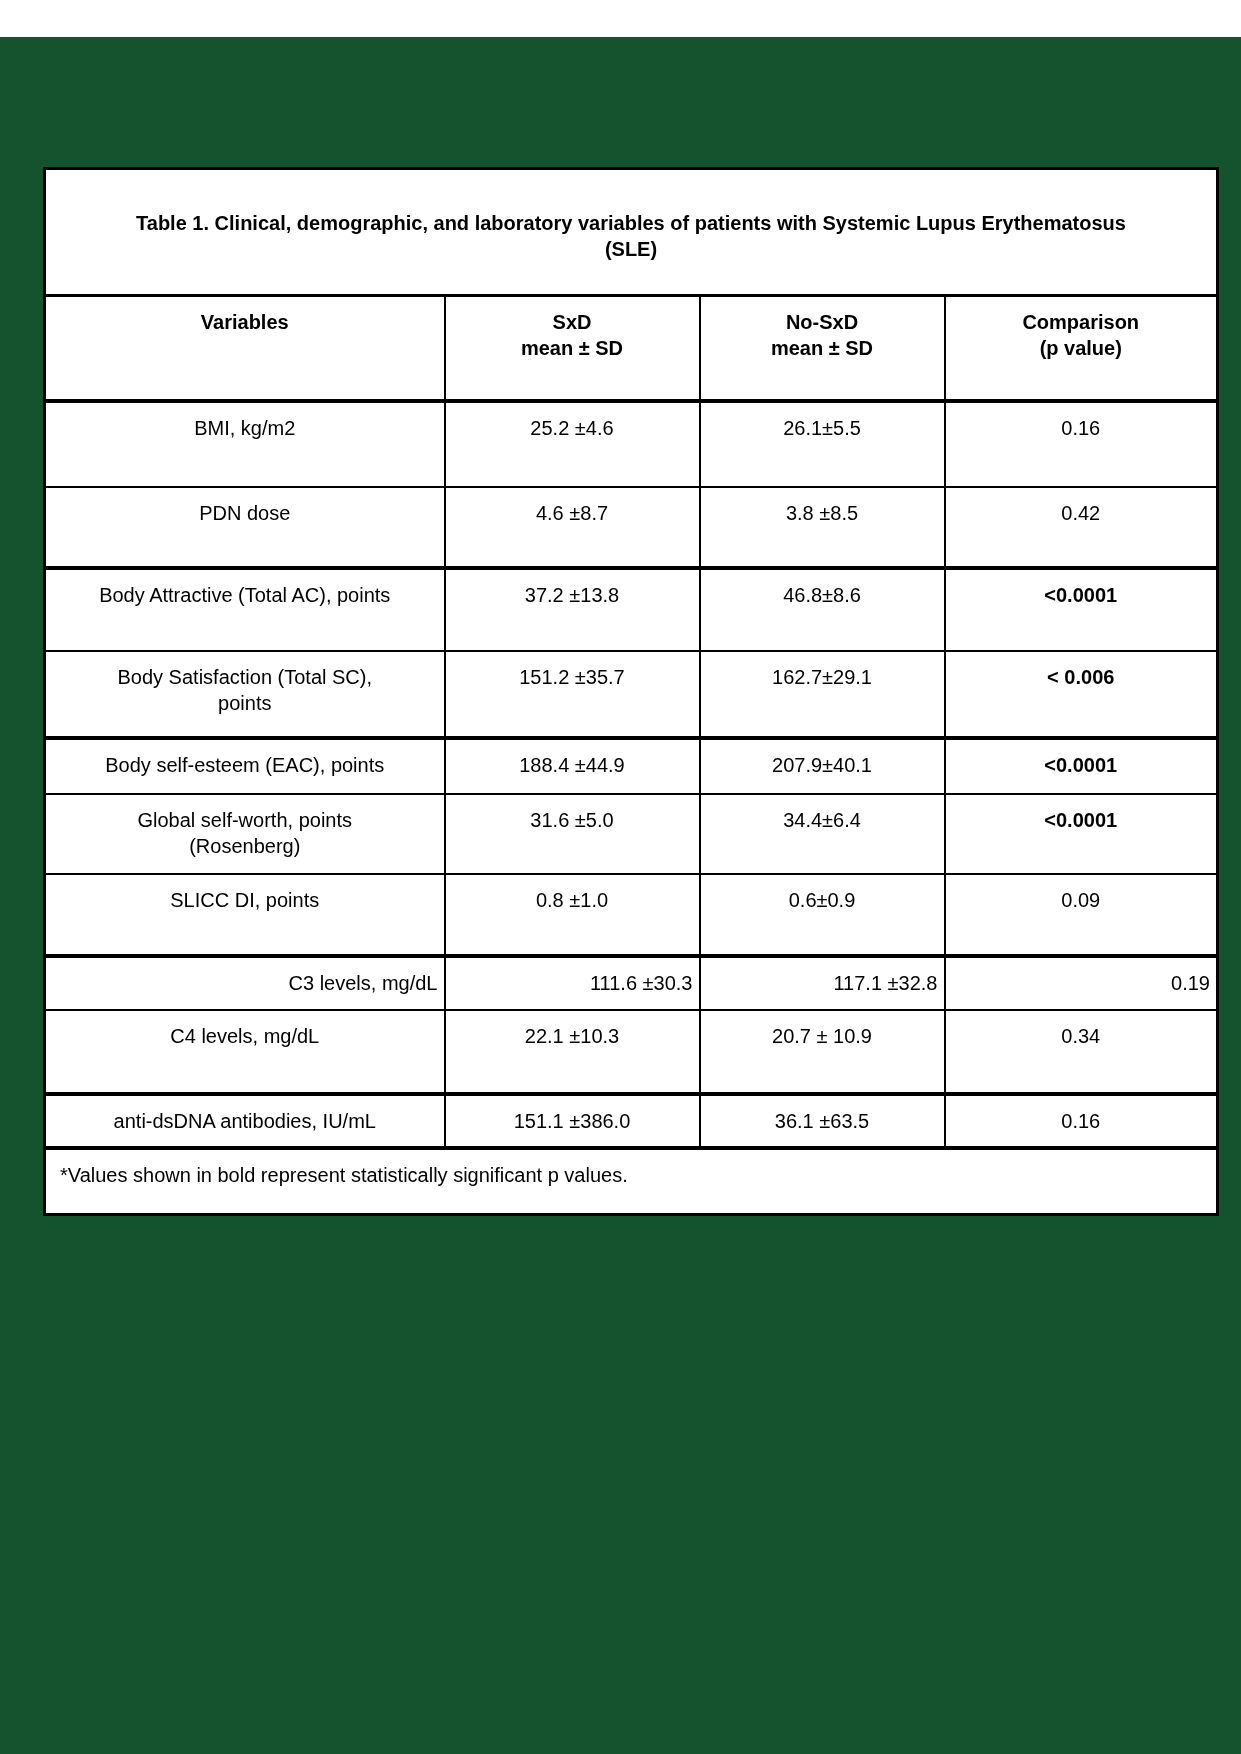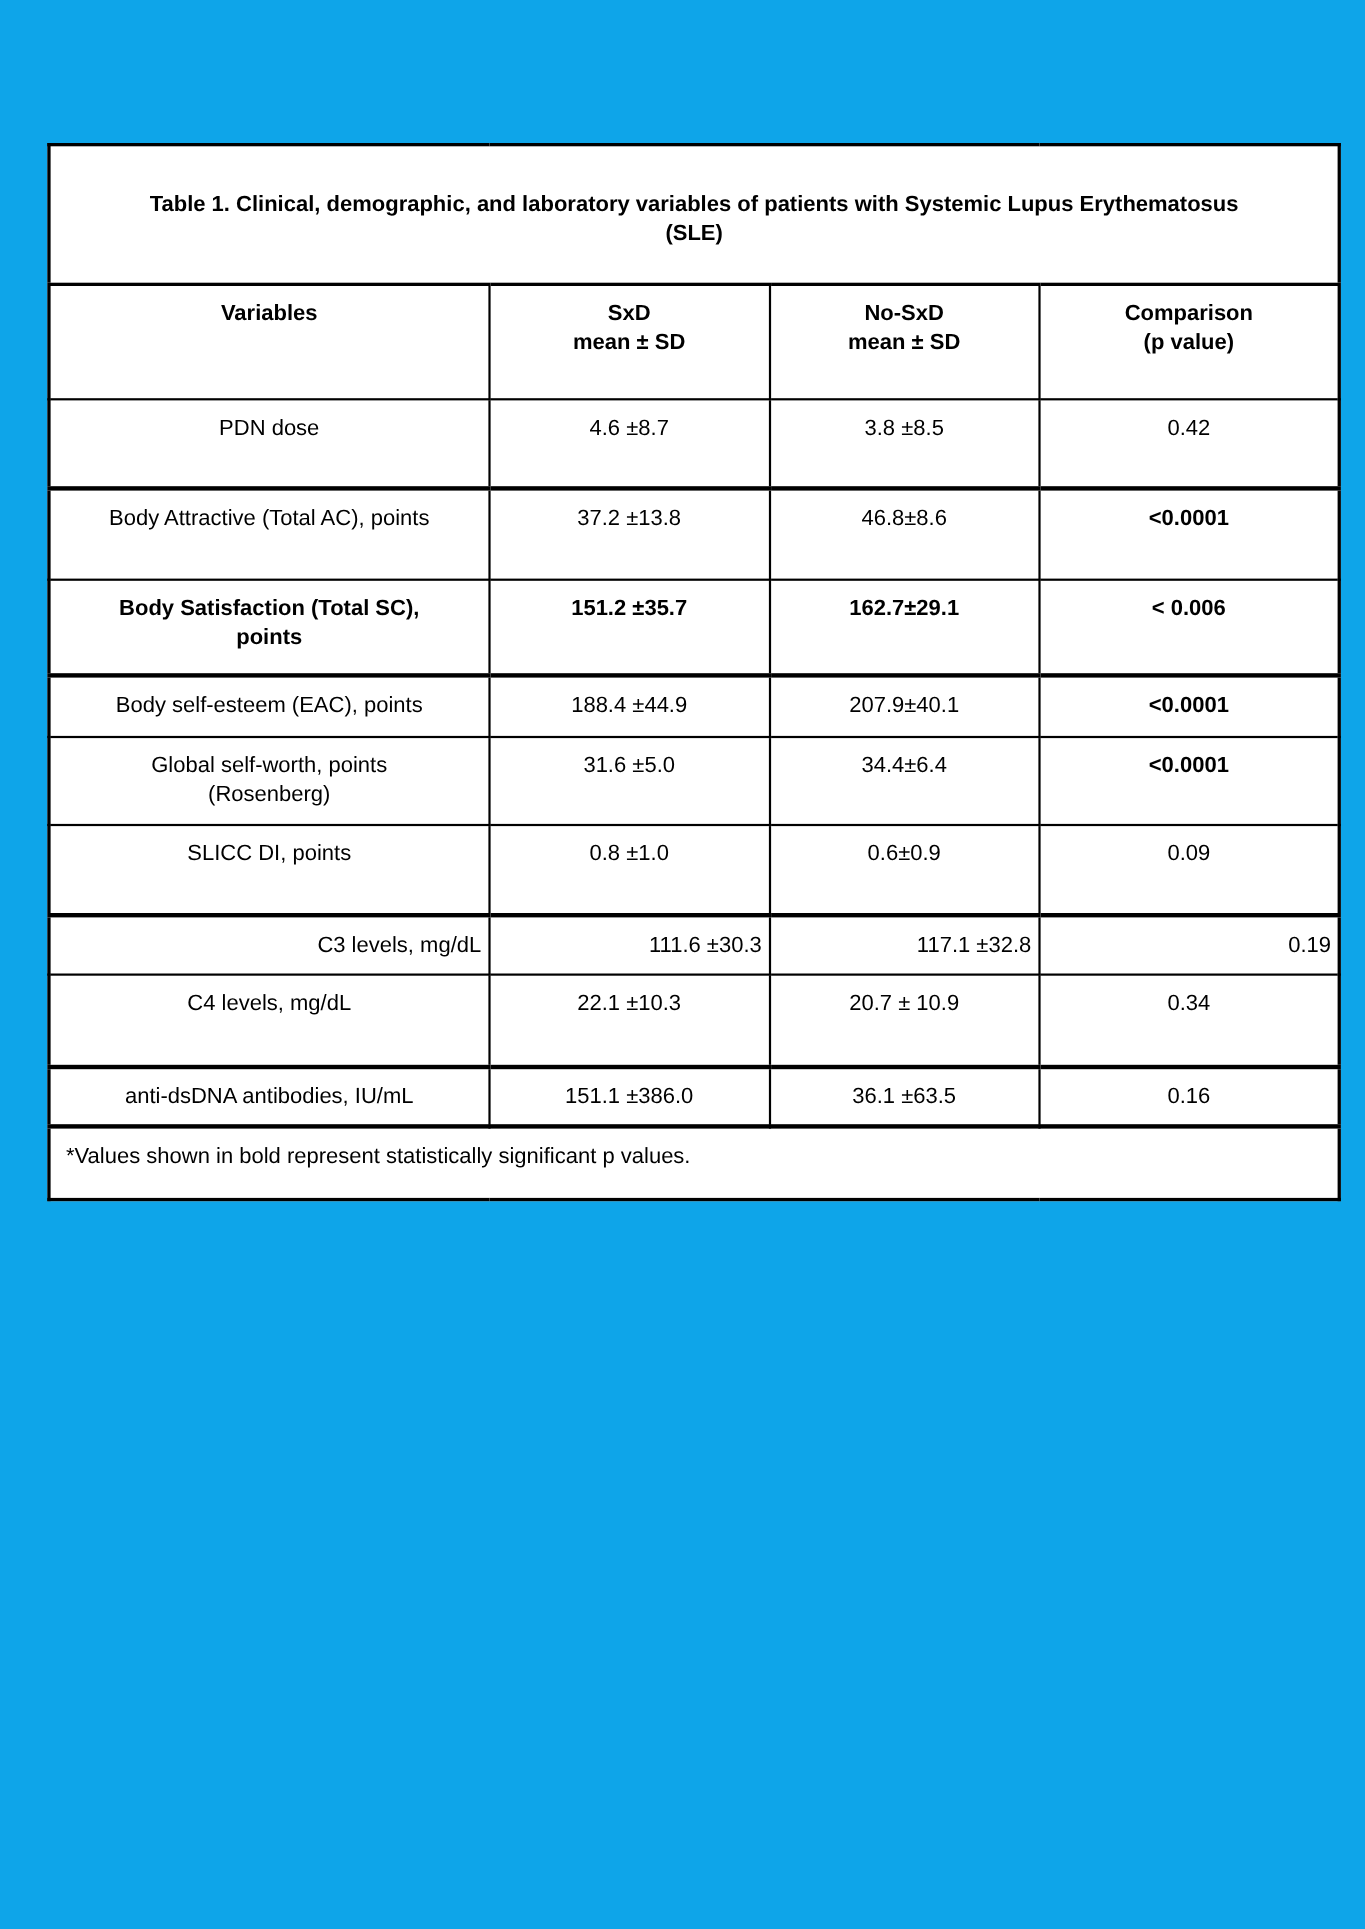--- a/index.html
+++ b/index.html
@@ -10,21 +10,22 @@
   body {
     width: 1241px;
     height: 1754px;
     position: relative;
     font-family: "Liberation Sans", sans-serif;
     color: #000000;
   }
   .page {
     position: absolute;
     inset: 0;
-    background: #0ea5e9;
+    background: #14532d;
+    margin-top: 37px;
   }
   table.sle-table {
     position: absolute;
     left: 43px;
     top: 130px;
     width: 1173px;
     border-collapse: collapse;
     table-layout: fixed;
     background: #ffffff;
   }
@@ -58,21 +59,21 @@
   tr.header-row td {
     font-weight: bold;
     height: 84px;
   }
   td.p-cell.bold { font-weight: bold; }
 
   
   tr.r0  td { height: 65px; }
   tr.r1  td { height: 60px; }
   tr.r2  td { height: 62px; }
-  tr.r3  td { height: 66px; font-weight: bold; }
+  tr.r3  td { height: 66px; }
   tr.r4  td { height: 35px; }
   tr.r5  td { height: 60px; }
   tr.r6  td { height: 66px; }
   tr.r7  td { height: 61px; }
   tr.r8  td { height: 33px; text-align: right; }
   tr.r9  td { height: 63px; }
   tr.r10 td { height: 32px; }
   tr.footnote-row td {
     height: 45px;
     text-align: left;
@@ -103,20 +104,26 @@
     <tr class="header-row bt-med">
       <td>Variables</td>
       <td>SxD
 mean ± SD</td>
       <td>No-SxD
 mean ± SD</td>
       <td>Comparison
 (p value)</td>
     </tr>
 
+    <tr class="r0 bt-thick">
+      <td>BMI, kg/m2</td>
+      <td>25.2 ±4.6</td>
+      <td>26.1±5.5</td>
+      <td class="p-cell">0.16</td>
+    </tr>
 
     <tr class="r1">
       <td>PDN dose</td>
       <td>4.6 ±8.7</td>
       <td>3.8 ±8.5</td>
       <td class="p-cell">0.42</td>
     </tr>
 
     <tr class="r2 bt-thick">
       <td>Body Attractive (Total AC), points</td>

